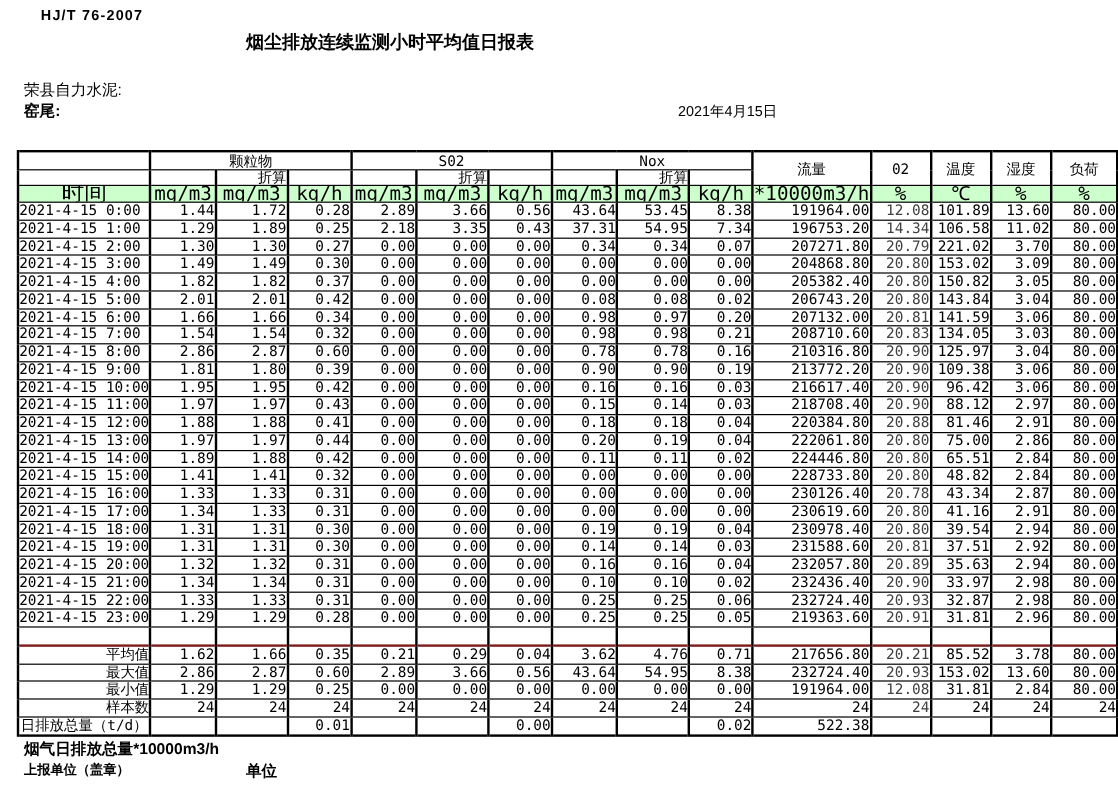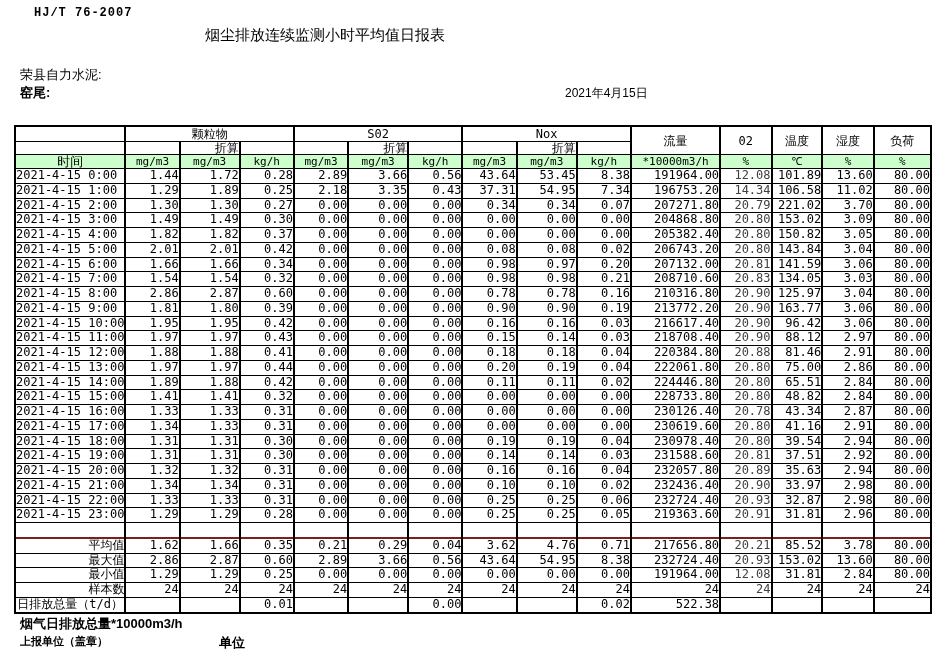--- a/index.html
+++ b/index.html
@@ -1,54 +1,54 @@
 <!DOCTYPE html>
 <html><head>
 <meta charset="utf-8">
 <style>
   html,body{margin:0;padding:0;}
   body{
     width:932px;height:656px;background:#ffffff;color:#000;
     font-family:"Liberation Sans",sans-serif;position:relative;overflow:hidden;
   }
-  .std{position:absolute;left:20px;top:6px;font-family:Liberation Mono, monospace;
+  .std{position:absolute;left:20px;top:6px;font-family:Liberation Sans, sans-serif;
        font-weight:bold;font-size:12px;letter-spacing:1px;padding-left:14px;}
-  .title{position:absolute;left:205px;top:26px;font-weight:normal;font-size:15px;}
+  .title{position:absolute;left:205px;top:26px;font-weight:bold;font-size:15px;}
   .company{position:absolute;left:20px;top:66px;font-weight:normal;font-size:13px;}
   .station{position:absolute;left:20px;top:84px;font-weight:bold;font-size:13px;}
   .rdate{position:absolute;left:565px;top:85px;font-size:12px;}
 
   table.report{
     position:absolute;left:14px;top:125px;border-collapse:collapse;table-layout:fixed;
     border:2px solid #000;
   }
   table.report td{
     border:1px solid #000;border-left-width:2px;border-right-width:2px;
     padding:0;overflow:hidden;white-space:nowrap;
     font-family:"DejaVu Sans Mono",monospace;font-size:12px;
     height:13.75px;line-height:13.75px;vertical-align:middle;
   }
   td.cjk{font-family:"Liberation Sans",sans-serif;font-size:12px;text-align:center;}
   thead td{text-align:center;}
   tr.grow td{height:14px;line-height:14px;}
   tr.srow td{height:12px;line-height:12px;padding-left:34px;}
-  tr.urow td{background:#ccffcc;height:13px;line-height:13px;font-size:11px;text-align:center;}
-  tr.urow td.cjk{font-size:13px;}
+  tr.urow td{background:#ccffcc;height:13px;line-height:13px;font-size:16px;text-align:center;}
+  tr.urow td.cjk{font-size:19px;}
   td.time-cell{padding-right:3px;font-size:11px;}
   td.num-cell{text-align:right;padding-right:7px;}
   td.num-cell.o2{color:#404040;}
   tr.spacer-row td{height:13.75px;}
   tr.first-sum td{border-top:2px solid #7f1d1d;}
   td.sum-label{font-family:"Liberation Sans",sans-serif;font-size:12px;
                text-align:right;padding-right:3px;}
   td.total-label{font-family:"Liberation Sans",sans-serif;font-size:12px;
                text-align:center;padding-left:1px;}
   .f1{position:absolute;left:20px;top:615px;font-weight:bold;font-size:13px;}
   .f2{position:absolute;left:20px;top:634px;font-weight:bold;font-size:11px;}
-  .f3{position:absolute;left:219px;top:634px;font-weight:bold;font-size:13px;}
+  .f3{position:absolute;left:205px;top:634px;font-weight:bold;font-size:13px;}
 </style>
 </head>
 <body>
 
 <div class="std">HJ/T  76-2007</div>
 <div class="title">烟尘排放连续监测小时平均值日报表</div>
 <div class="company">荣县自力水泥:</div>
 <div class="station">窑尾:</div>
 <div class="rdate">2021年4月15日</div>
 
@@ -272,21 +272,21 @@
         <td class="num-cell">1.80</td>
         <td class="num-cell">0.39</td>
         <td class="num-cell">0.00</td>
         <td class="num-cell">0.00</td>
         <td class="num-cell">0.00</td>
         <td class="num-cell">0.90</td>
         <td class="num-cell">0.90</td>
         <td class="num-cell">0.19</td>
         <td class="num-cell">213772.20</td>
         <td class="num-cell o2">20.90</td>
-        <td class="num-cell">163.77</td>
+        <td class="num-cell">109.38</td>
         <td class="num-cell">3.06</td>
         <td class="num-cell">80.00</td>
       </tr>
       <tr>
         <td class="time-cell">2021-4-15 10:00</td>
         <td class="num-cell">1.95</td>
         <td class="num-cell">1.95</td>
         <td class="num-cell">0.42</td>
         <td class="num-cell">0.00</td>
         <td class="num-cell">0.00</td>

